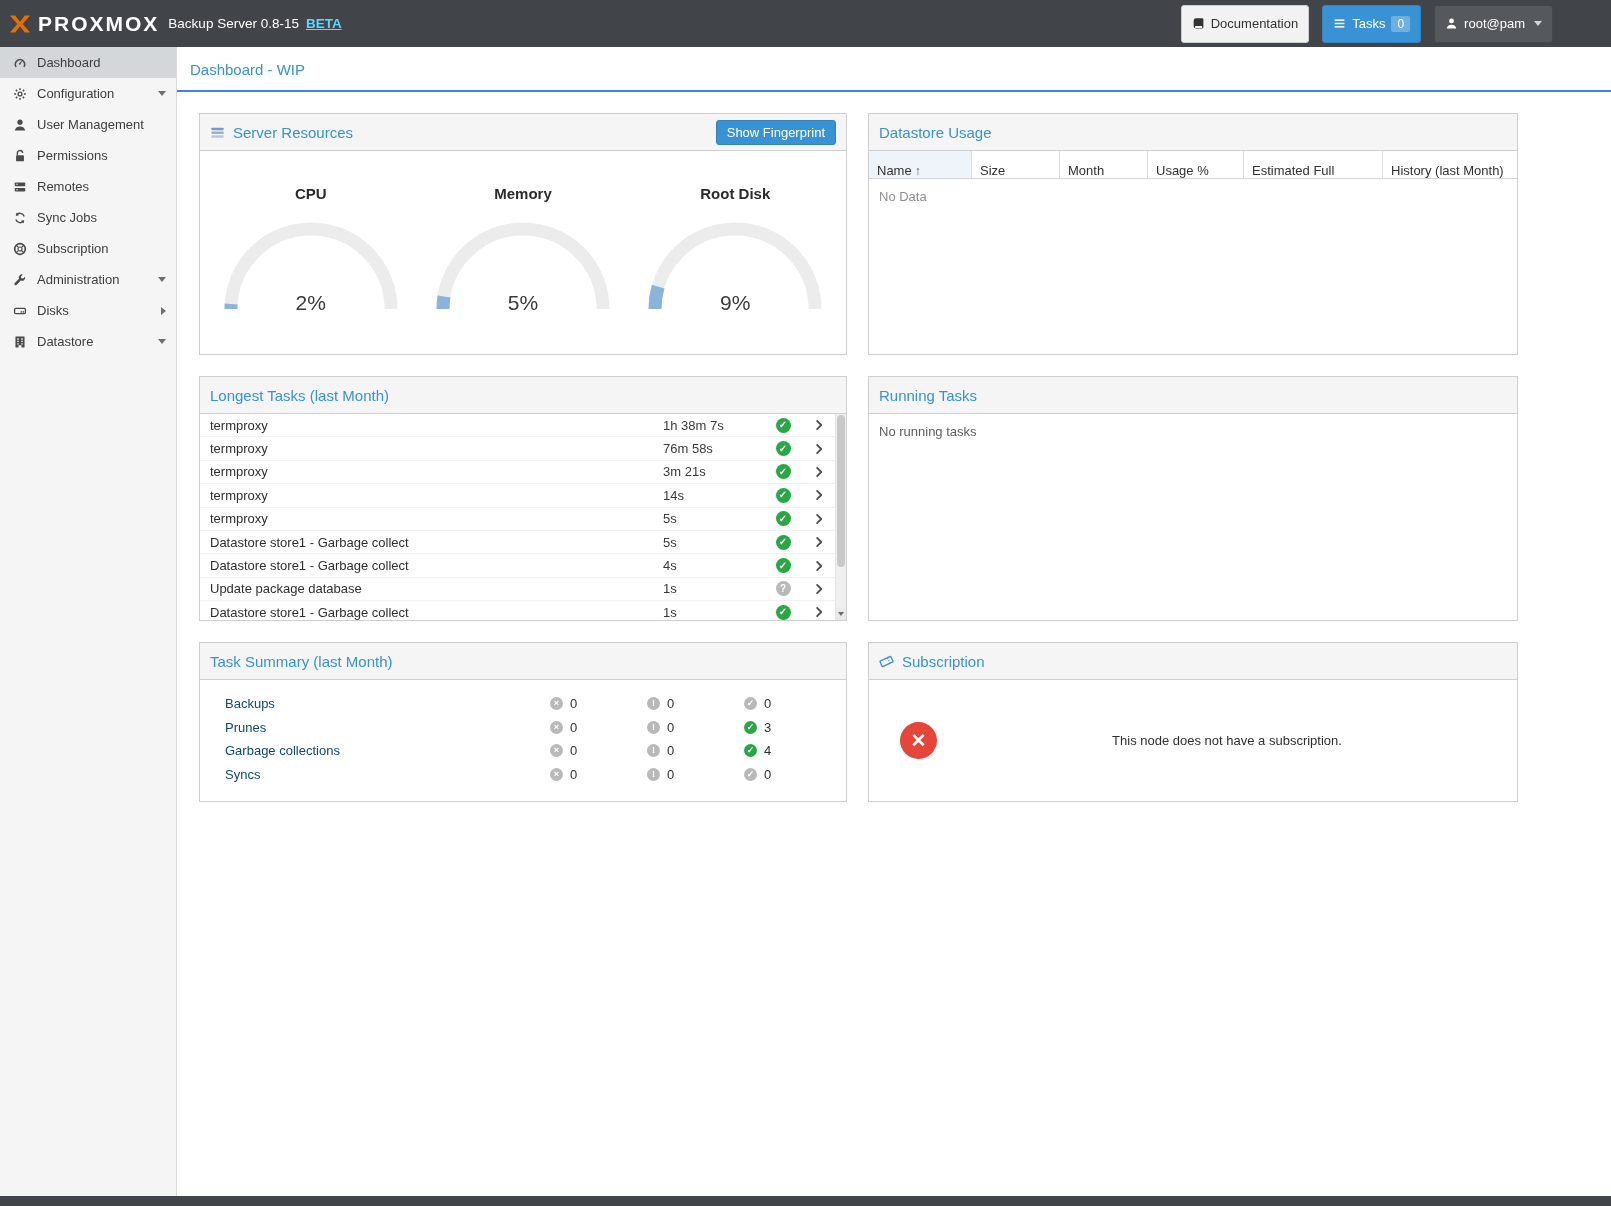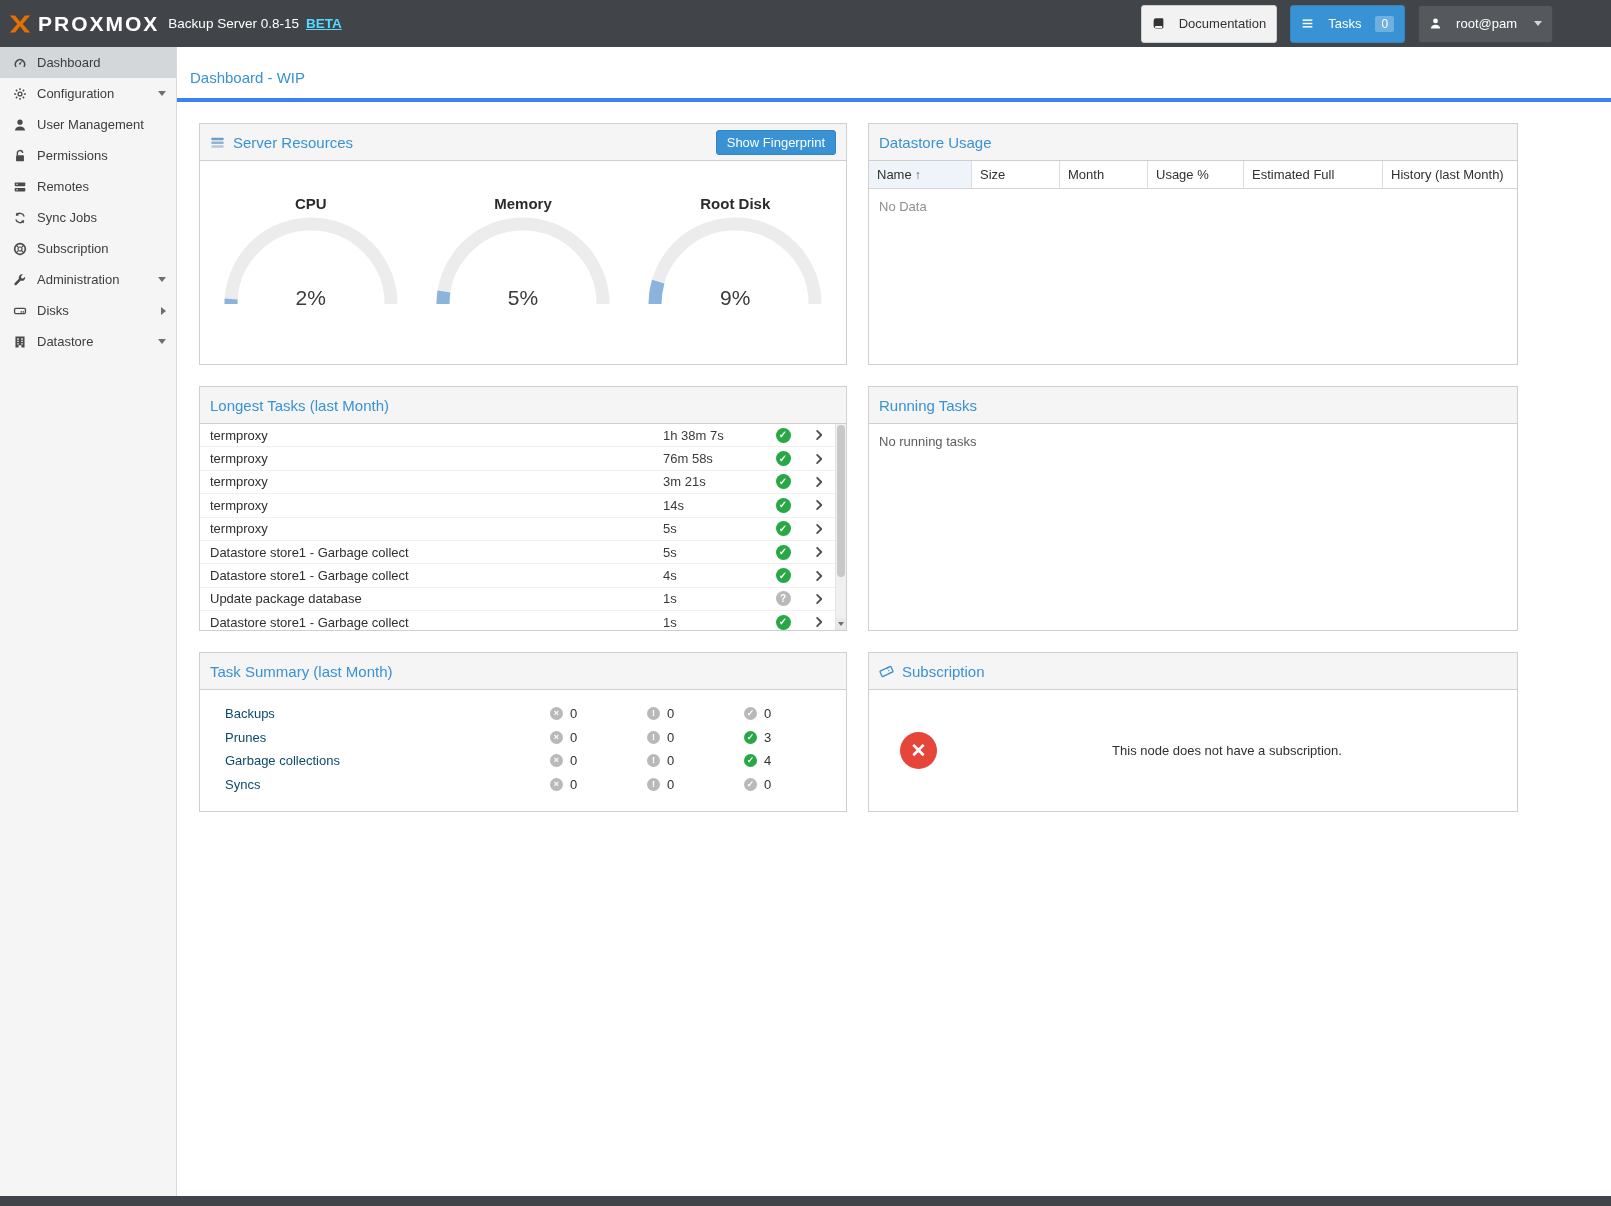--- a/index.html
+++ b/index.html
@@ -7,21 +7,21 @@
   body{font-family:"Liberation Sans",sans-serif;font-size:13px;color:#3a3a3a;background:#fff;overflow:hidden}
   .viewport{display:flex;flex-direction:column;height:100%}
 
   
   .topbar{height:47px;background:#414549;display:flex;align-items:center;padding:0 58px 0 8px;flex:0 0 auto}
   .brand{display:flex;align-items:center;gap:6px}
   .brand-text{color:#fff;font-weight:bold;font-size:21px;letter-spacing:2px}
   .product{color:#fff;margin-left:9px;font-size:13.5px}
   .beta{color:var(--accent-blue,#3892d4);filter:brightness(1.5);margin-left:7px;font-weight:bold;text-decoration:underline;cursor:pointer;font-size:13.5px}
   .topbar-spacer{flex:1}
-  .tb-btn{display:flex;align-items:center;gap:14px;height:38px;padding:8px 10px;border-radius:3px;border:1px solid transparent;font-size:13px;font-family:inherit;cursor:pointer;margin-left:13px}
+  .tb-btn{display:flex;align-items:center;gap:6px;height:38px;padding:8px 10px;border-radius:3px;border:1px solid transparent;font-size:13px;font-family:inherit;cursor:pointer;margin-left:13px}
   .tb-doc{background:#f2f2f2;border-color:#cfcfcf;color:#333}
   .tb-tasks{background:var(--accent-blue,#3892d4);border-color:#3385c2;color:#fff}
   .badge{background:rgba(255,255,255,.28);border-radius:2px;padding:1px 6px;font-size:12px}
   .tb-user{background:#55585d;border-color:#43464a;color:#fff}
   .tb-icon{display:flex;align-items:center}
   .caret-white{width:0;height:0;border-left:4px solid transparent;border-right:4px solid transparent;border-top:5px solid #d4d4d4;margin-left:3px}
 
   
   .main{flex:1;display:flex;min-height:0}
   .sidebar{width:177px;background:#f5f5f5;border-right:1px solid #d9d9d9;flex:0 0 auto}
@@ -29,42 +29,42 @@
   .side-item.child{}
   .side-item.selected{background:#d4d7da}
   .s-icon{width:15px;display:flex;justify-content:center;color:#4a4a4a;flex:0 0 auto}
   .s-label{white-space:nowrap}
   .caret{margin-left:auto;width:0;height:0}
   .caret.down{border-left:4.5px solid transparent;border-right:4.5px solid transparent;border-top:5px solid #6e6e6e}
   .caret.right{border-top:4.5px solid transparent;border-bottom:4.5px solid transparent;border-left:5px solid #6e6e6e}
 
   
   .content{flex:1;display:flex;flex-direction:column;background:#fff;min-width:0}
-  .content-header{padding:22px 0 12px 13px;border-bottom:4px solid #3b82f6}
+  .content-header{padding:14px 0 12px 13px;border-bottom:2px solid #3b82f6}
   .page-title{color:var(--accent-blue,#3892d4);font-size:15px}
   .dashboard{padding:21px 93px 0 22px;display:grid;grid-template-columns:648px 650px;grid-template-rows:242px 245px 160px;gap:21px}
 
   .panel{border:1px solid #cfcfcf;display:flex;flex-direction:column;background:#fff;min-height:0}
   .panel-header{background:#f5f5f5;border-bottom:1px solid #cfcfcf;padding:0 10px;height:37px;display:flex;align-items:center;gap:8px;flex:0 0 auto}
   .panel-title{color:var(--accent-blue,#3892d4);font-size:15px}
   .ph-icon{display:flex;align-items:center}
   .btn-primary{margin-left:auto;background:var(--accent-blue,#3892d4);border:1px solid #3385c2;color:#fff;font-size:13px;font-family:inherit;padding:4px 10px;border-radius:3px;cursor:pointer}
   .panel-body{flex:1;min-height:0;position:relative}
   .empty-text{padding:10px;color:#8f8f8f}
 
   
   .gauges{display:flex;justify-content:space-evenly;padding-top:34px}
   .gauge{width:203px;display:flex;flex-direction:column;align-items:center}
-  .gauge-title{font-weight:bold;font-size:15px;color:#2b2b2b;}
+  .gauge-title{font-weight:bold;font-size:15px;color:#2b2b2b;margin-bottom:15px}
   .gauge-arc{position:relative;width:180px;height:100px}
   .gauge-value{position:absolute;left:0;right:0;bottom:2px;text-align:center;font-size:21px;color:#3a3a3a}
 
   
   .grid-head{display:flex;border-bottom:1px solid #d4d4d4;background:#fff;flex:0 0 auto;height:28px}
-  .gh-cell{display:flex;align-items:center;padding:0 8px;border-right:1px solid #ddd;font-size:13px;color:#313131;gap:3px;cursor:pointer}
+  .gh-cell{display:flex;align-items:flex-end;padding:0 8px;border-right:1px solid #ddd;font-size:13px;color:#313131;gap:3px;cursor:pointer}
   .gh-cell:nth-child(1){width:103px;background:#eef4f9}
   .gh-cell:nth-child(2){width:88px}
   .gh-cell:nth-child(3){width:88px}
   .gh-cell:nth-child(4){width:96px}
   .gh-cell:nth-child(5){width:139px}
   .gh-cell:nth-child(6){flex:1;border-right:none}
   .sort-arrow{color:#555;font-size:12px}
 
   
   .task-wrap{overflow:hidden}

